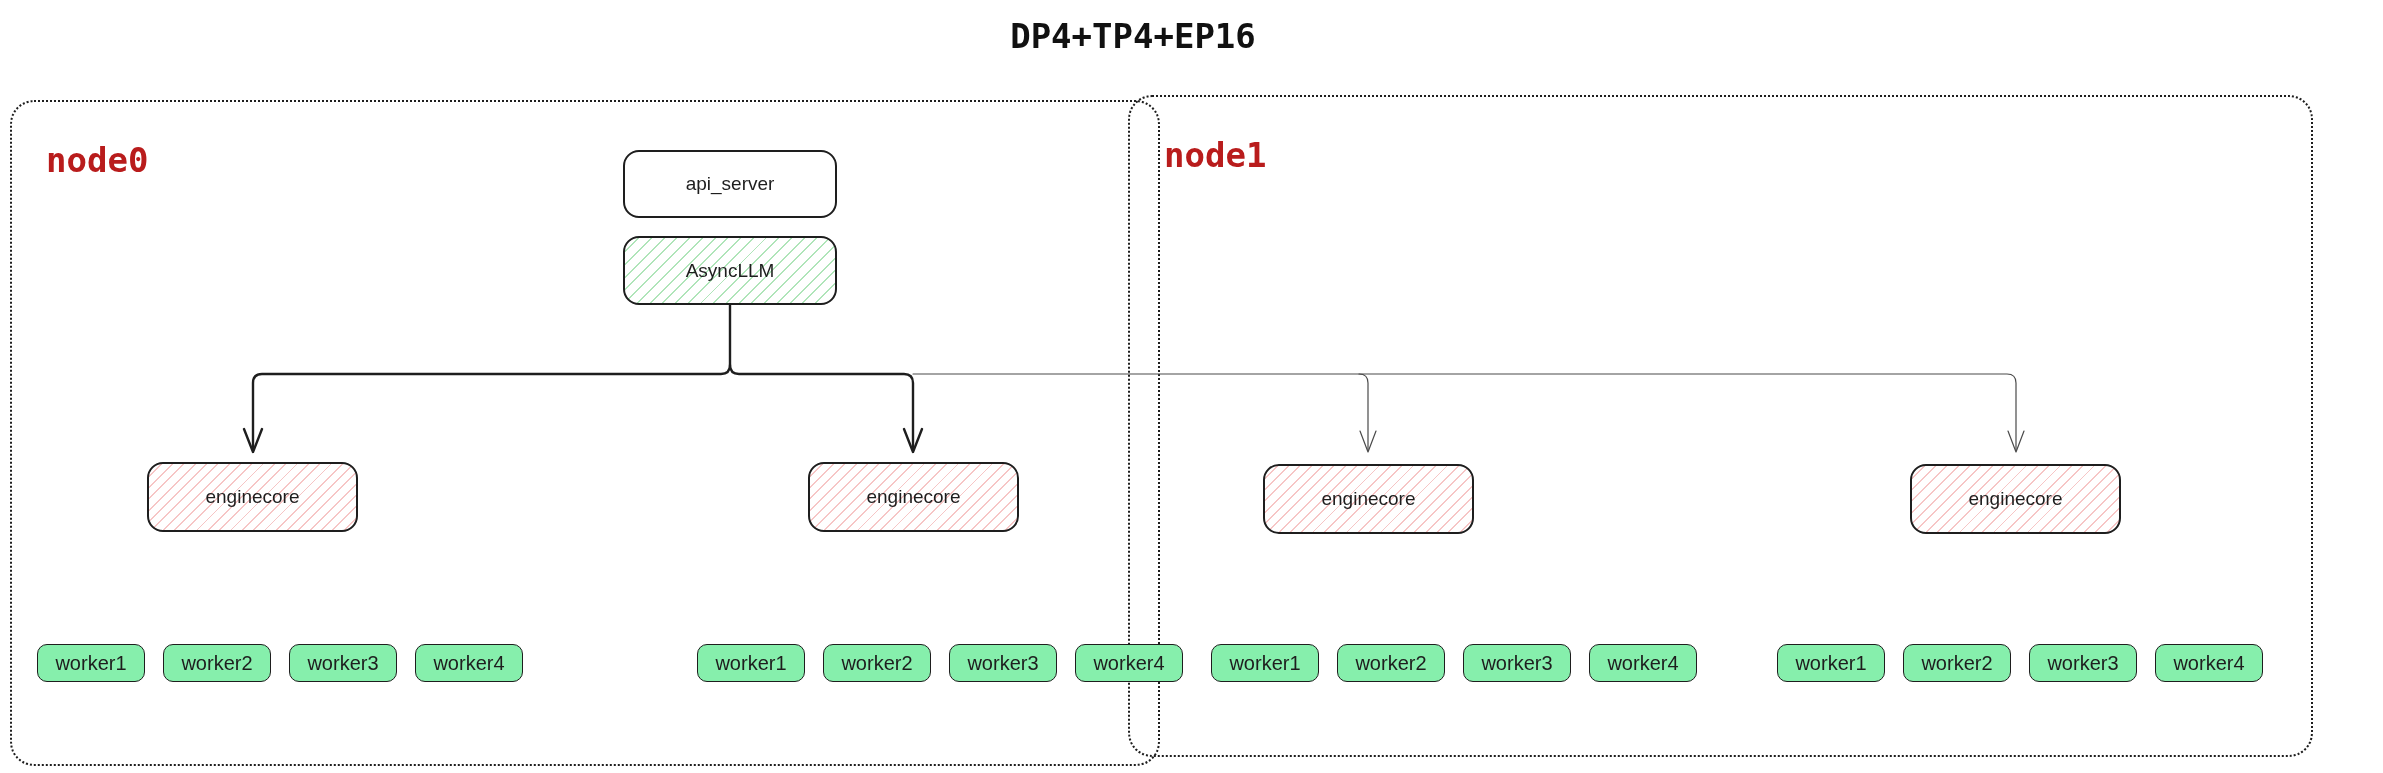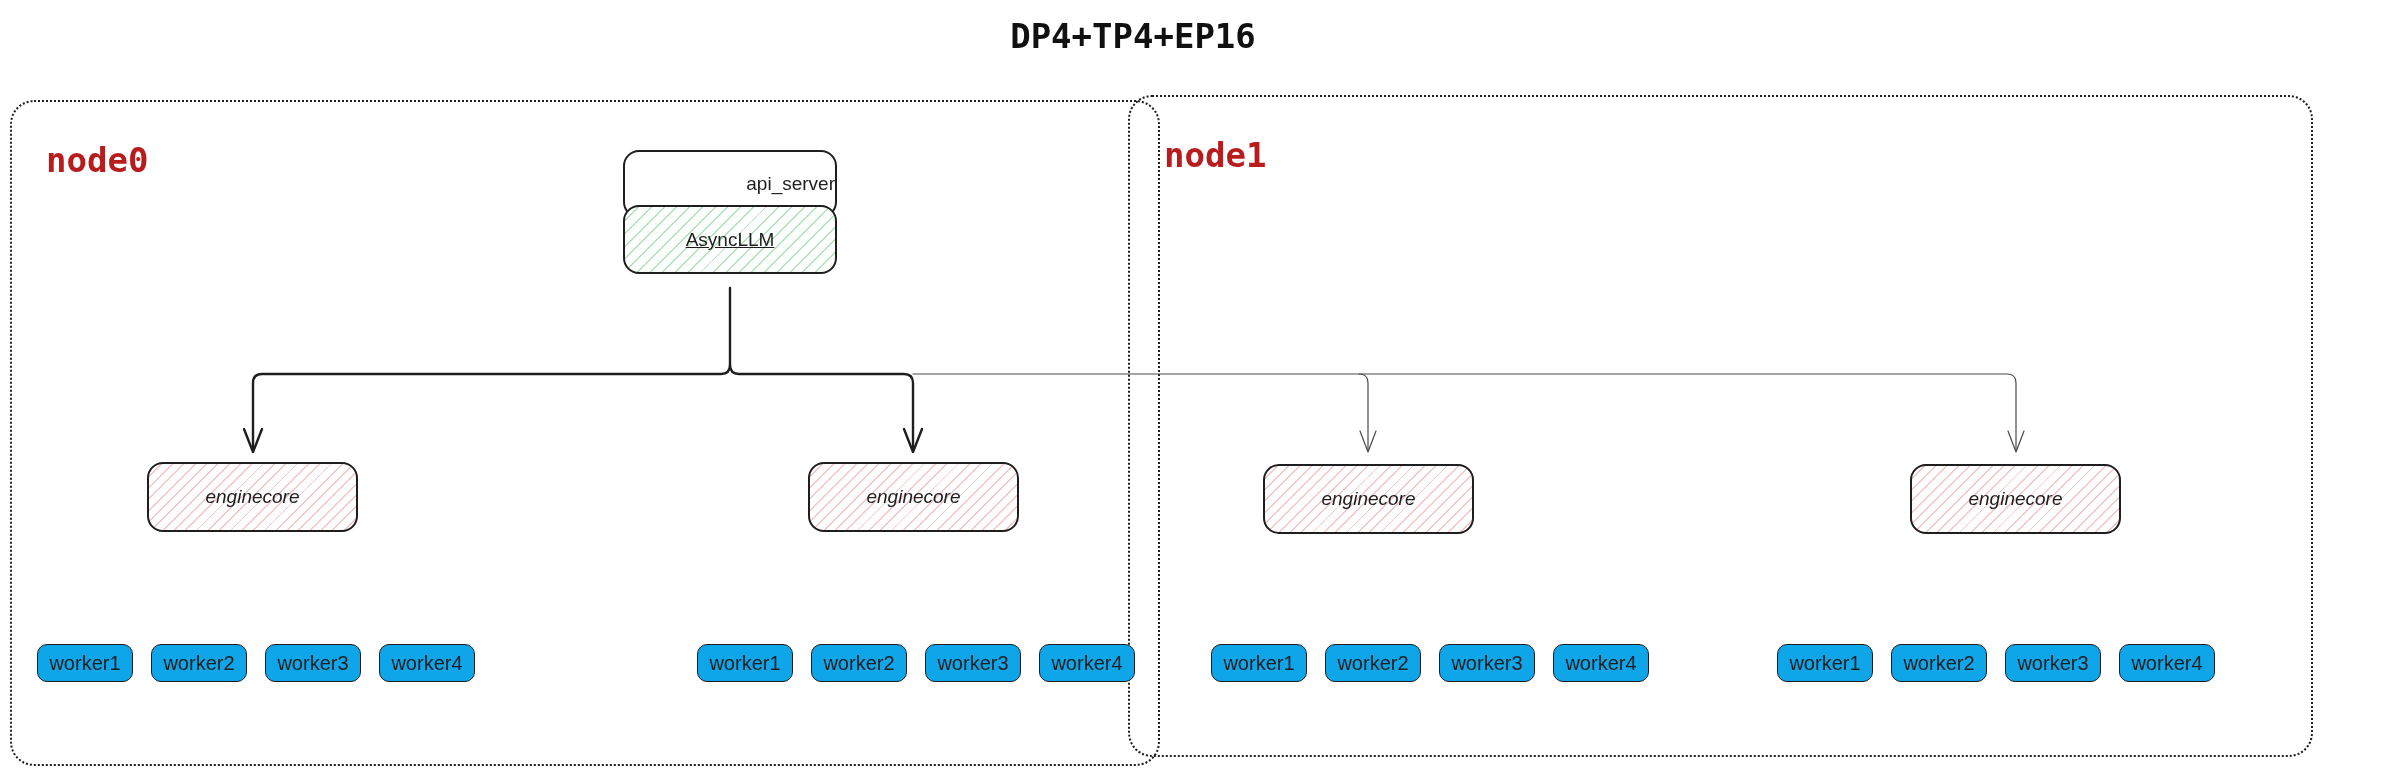--- a/index.html
+++ b/index.html
@@ -43,31 +43,30 @@
     background-color:#ffffff;
     background-image:repeating-linear-gradient(135deg,
       rgba(64,192,87,0.42) 0px, rgba(64,192,87,0.42) 1.4px,
       transparent 1.4px, transparent 9px);
   }
   .hatch-red{
     background-color:#ffffff;
     background-image:repeating-linear-gradient(135deg,
       rgba(224,49,49,0.28) 0px, rgba(224,49,49,0.28) 1.3px,
       transparent 1.3px, transparent 8px);
-    font-style:italic;
   }
   .worker-row{
     position:absolute;
     display:flex;gap:18px;
   }
   .worker{
-    width:96px;height:38px;
+    width:108px;height:38px;
     border:1.9px solid #1e1e1e;
     border-radius:10px;
-    background:#0ea5e9;
+    background:#86efac;
     display:flex;align-items:center;justify-content:center;
     font-size:20px;color:#1e1e1e;
     box-sizing:border-box;
     flex:0 0 auto;
   }
   svg.wires{position:absolute;left:0;top:0;width:2383px;height:773px;pointer-events:none;}
 </style>
 </head>
 <body>
 
@@ -91,24 +90,24 @@
       <path d="M904 429 L913 452 L922 429"></path>
     </g>
     <g fill="none" stroke="#4a4a4a" stroke-width="1.2" stroke-linecap="round" stroke-linejoin="round">
       <path d="M913 374 L2007 374 Q2016 374 2016 383 L2016 450"></path>
       <path d="M2008 431 L2016 452 L2024 431"></path>
       <path d="M1359 374 Q1368 374 1368 383 L1368 450"></path>
       <path d="M1360 431 L1368 452 L1376 431"></path>
     </g>
   </svg>
 
-  <div class="box" style="left:623px;top:150px;width:214px;height:68px;justify-content:flex-end;">
+  <div class="box" style="left:623px;top:150px;width:214px;height:68px;">
     <span>api_server</span>
   </div>
-  <div class="box hatch-green" style="left:623px;top:205px;width:214px;height:69px;text-decoration:underline;">
+  <div class="box hatch-green" style="left:623px;top:236px;width:214px;height:69px;">
     <span>AsyncLLM</span>
   </div>
 
   <div class="box hatch-red" style="left:147px;top:462px;width:211px;height:70px;">
     <span>enginecore</span>
   </div>
   <div class="box hatch-red" style="left:808px;top:462px;width:211px;height:70px;">
     <span>enginecore</span>
   </div>
   <div class="box hatch-red" style="left:1263px;top:464px;width:211px;height:70px;">

